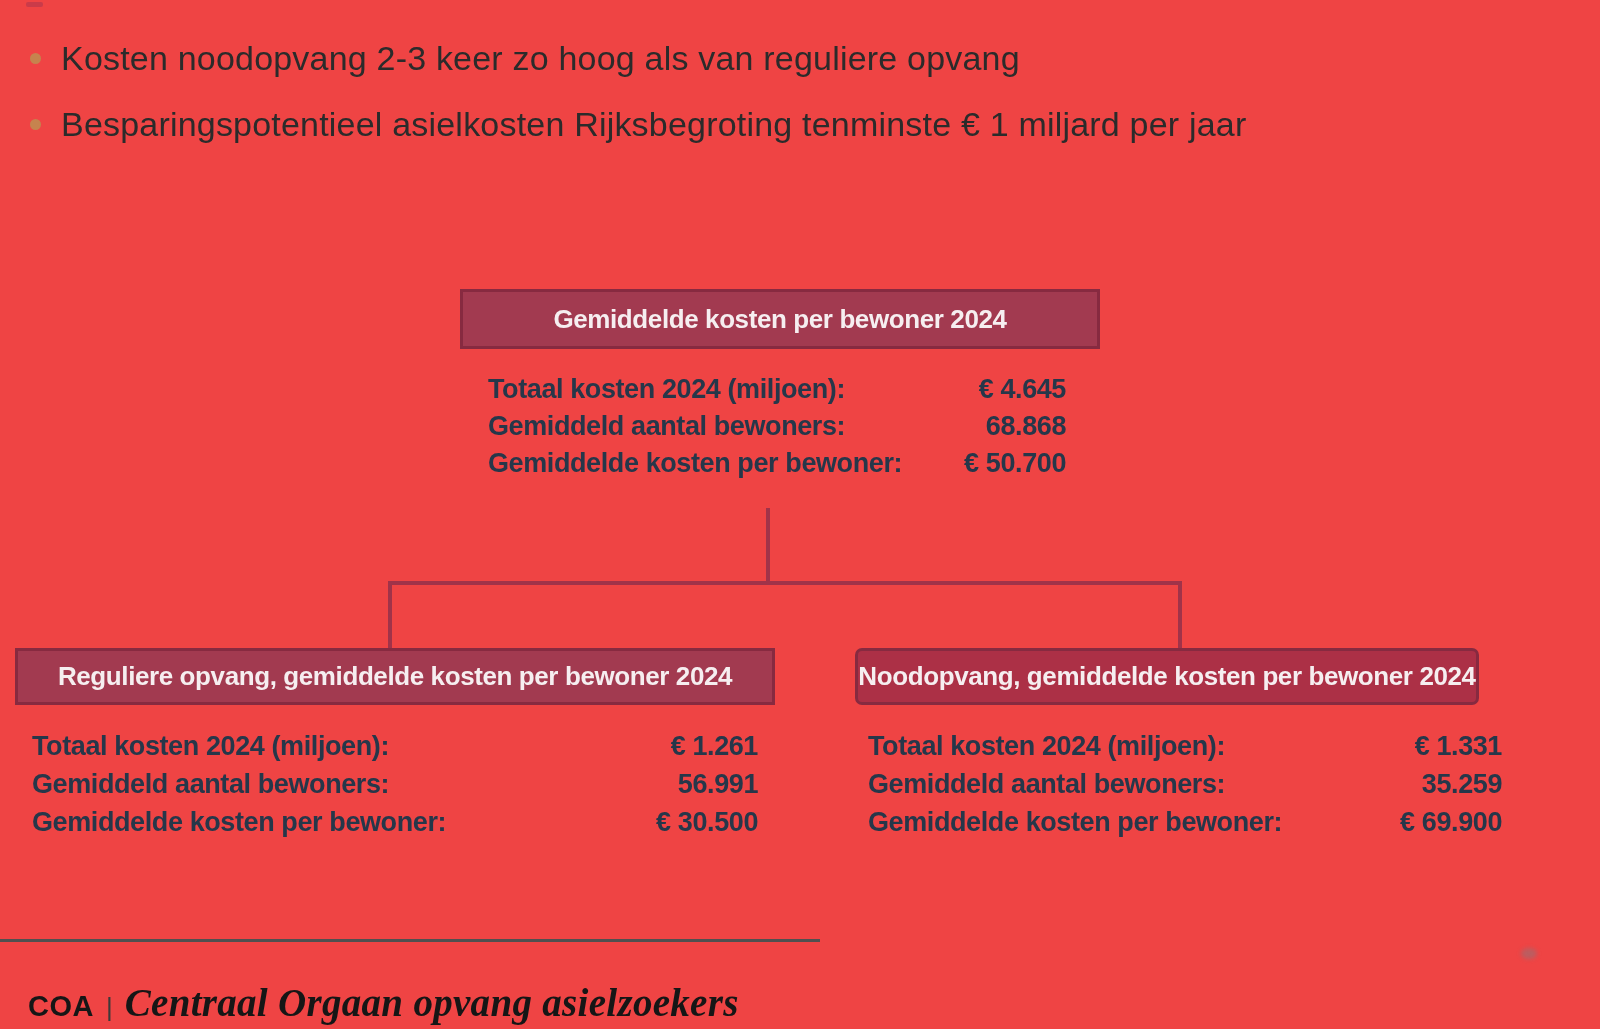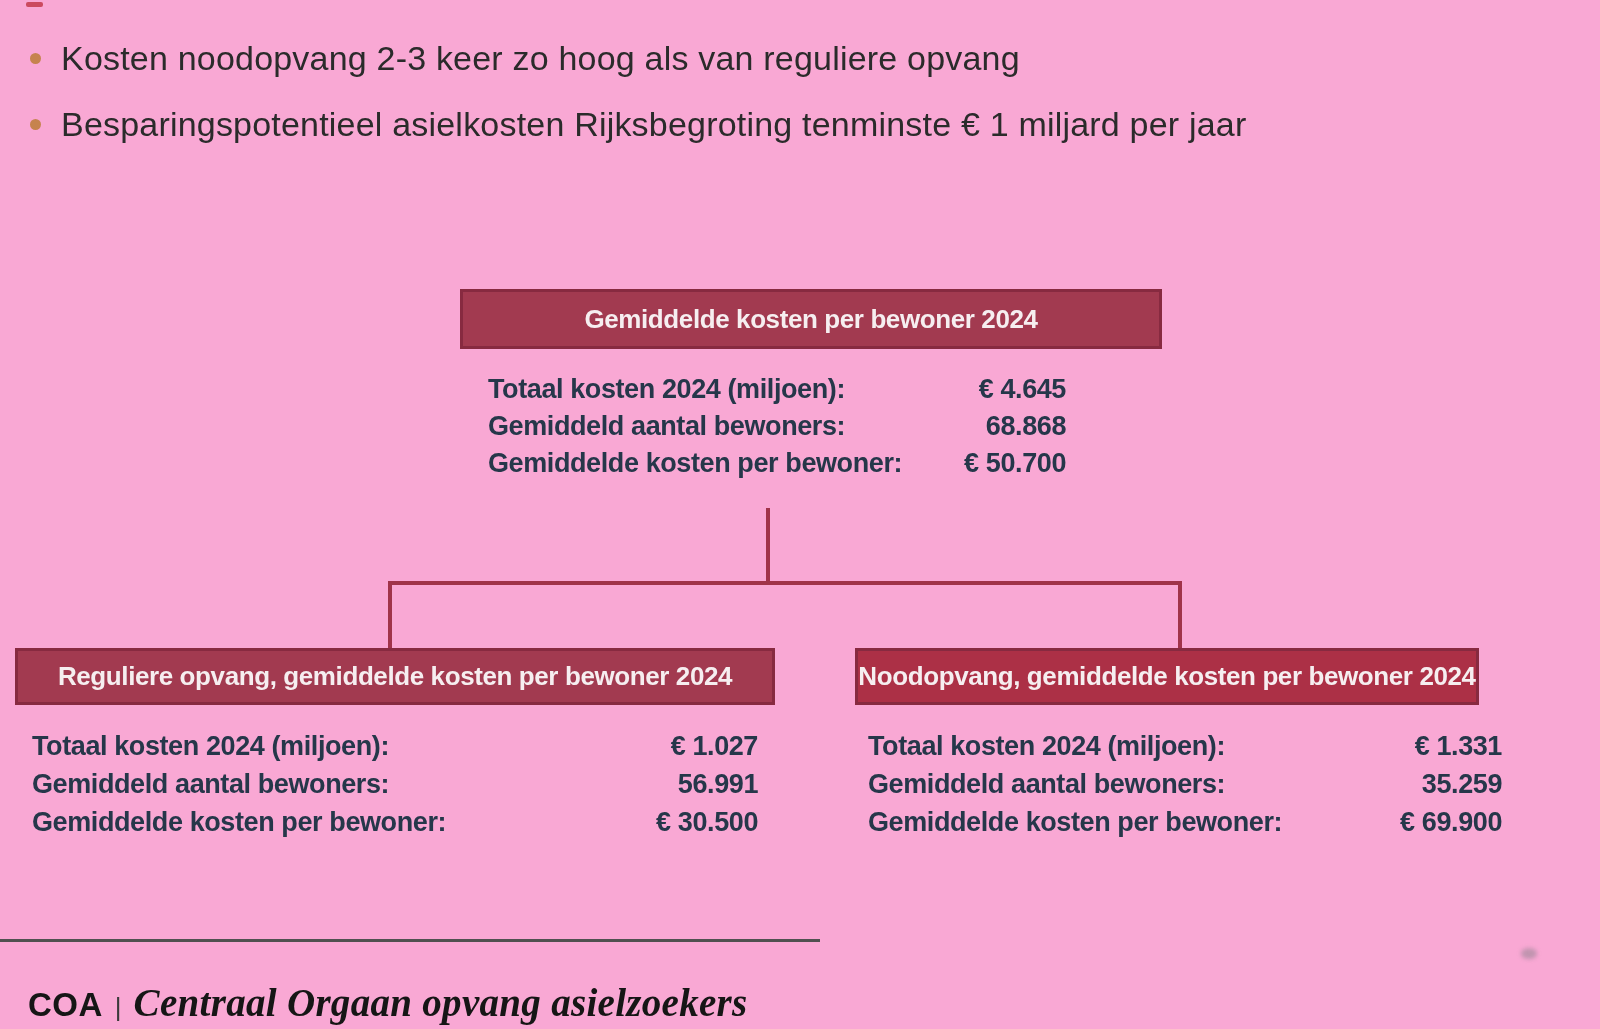--- a/index.html
+++ b/index.html
@@ -1,21 +1,21 @@
 <!DOCTYPE html>
 <html style="--maroon: #a23a50; --maroon-dark: #872a40; --maroon-bright: #ac3046; --connector: #a03349; --bullet-dot: #c6834e;"><head>
 <meta charset="utf-8">
 <style>
   * { margin: 0; padding: 0; box-sizing: border-box; }
   html, body { background: #ffffff; }
   .slide {
     position: relative;
     width: 1600px;
     height: 1029px;
-    background: #f9a8d4;
+    background: #ef4444;
     overflow: hidden;
     font-family: "Liberation Sans", sans-serif;
   }
 
   
   .artifact-red {
     position: absolute; left: 26px; top: 2px;
     width: 17px; height: 5px;
     background: #c3394a; opacity: .85; border-radius: 2px;
   }
@@ -54,24 +54,24 @@
   
   .node-header {
     position: absolute;
     display: flex; align-items: center; justify-content: center;
     background: var(--maroon, #a23a50);
     border: 3px solid var(--maroon-dark, #872a40);
     color: #f6eef0;
     font-size: 26px; font-weight: 700; letter-spacing: -0.4px;
     text-align: center;
   }
-  .root-header  { left: 460px; top: 289px; width: 702px; height: 60px; }
+  .root-header  { left: 460px; top: 289px; width: 640px; height: 60px; }
   .left-header  { left: 15px;  top: 648px; width: 760px; height: 57px; }
   .right-header { left: 855px; top: 648px; width: 624px; height: 57px;
-                  background: var(--maroon-bright, #ac3046); }
+                  background: var(--maroon-bright, #ac3046); border-radius: 7px; }
 
   
   .rows { position: absolute; }
   .rows .row {
     display: flex; justify-content: space-between; align-items: baseline;
     font-weight: 700; color: #26374a; letter-spacing: -0.4px;
   }
   .rows-root  { left: 488px; top: 371px; width: 578px; }
   .rows-root .row  { font-size: 27px; line-height: 37px; }
   .rows-left  { left: 32px;  top: 727px; width: 726px; }
@@ -89,21 +89,21 @@
   
   .footer-rule {
     position: absolute; left: 0; top: 939px;
     width: 820px; height: 3px; background: #505050;
   }
   .footer {
     position: absolute; left: 28px; top: 980px;
     display: flex; align-items: baseline; gap: 12px;
     color: #161616;
   }
-  .footer .abbr { font-size: 33px; font-weight: 800; letter-spacing: 0.5px; }
+  .footer .abbr { font-size: 29px; font-weight: 800; letter-spacing: 0.5px; }
   .footer .sep  { font-size: 26px; font-weight: 400; color: #3a3a3a; }
   .footer .org  {
     font-family: "Liberation Serif", serif;
     font-style: italic; font-weight: 700;
     font-size: 39px; letter-spacing: 0.3px;
   }
 </style>
 </head>
 <body>
 
@@ -139,21 +139,21 @@
 
   <div class="conn conn-stem"></div>
   <div class="conn conn-horizontal"></div>
   <div class="conn conn-drop-left"></div>
   <div class="conn conn-drop-right"></div>
 
   <div class="node-header left-header">Reguliere opvang, gemiddelde kosten per bewoner 2024</div>
   <div class="rows rows-left">
     <div class="row">
       <span class="lbl">Totaal kosten 2024 (miljoen):</span>
-      <span class="val">€ 1.027</span>
+      <span class="val">€ 1.261</span>
     </div>
     <div class="row">
       <span class="lbl">Gemiddeld aantal bewoners:</span>
       <span class="val">56.991</span>
     </div>
     <div class="row">
       <span class="lbl">Gemiddelde kosten per bewoner:</span>
       <span class="val">€ 30.500</span>
     </div>
   </div>

